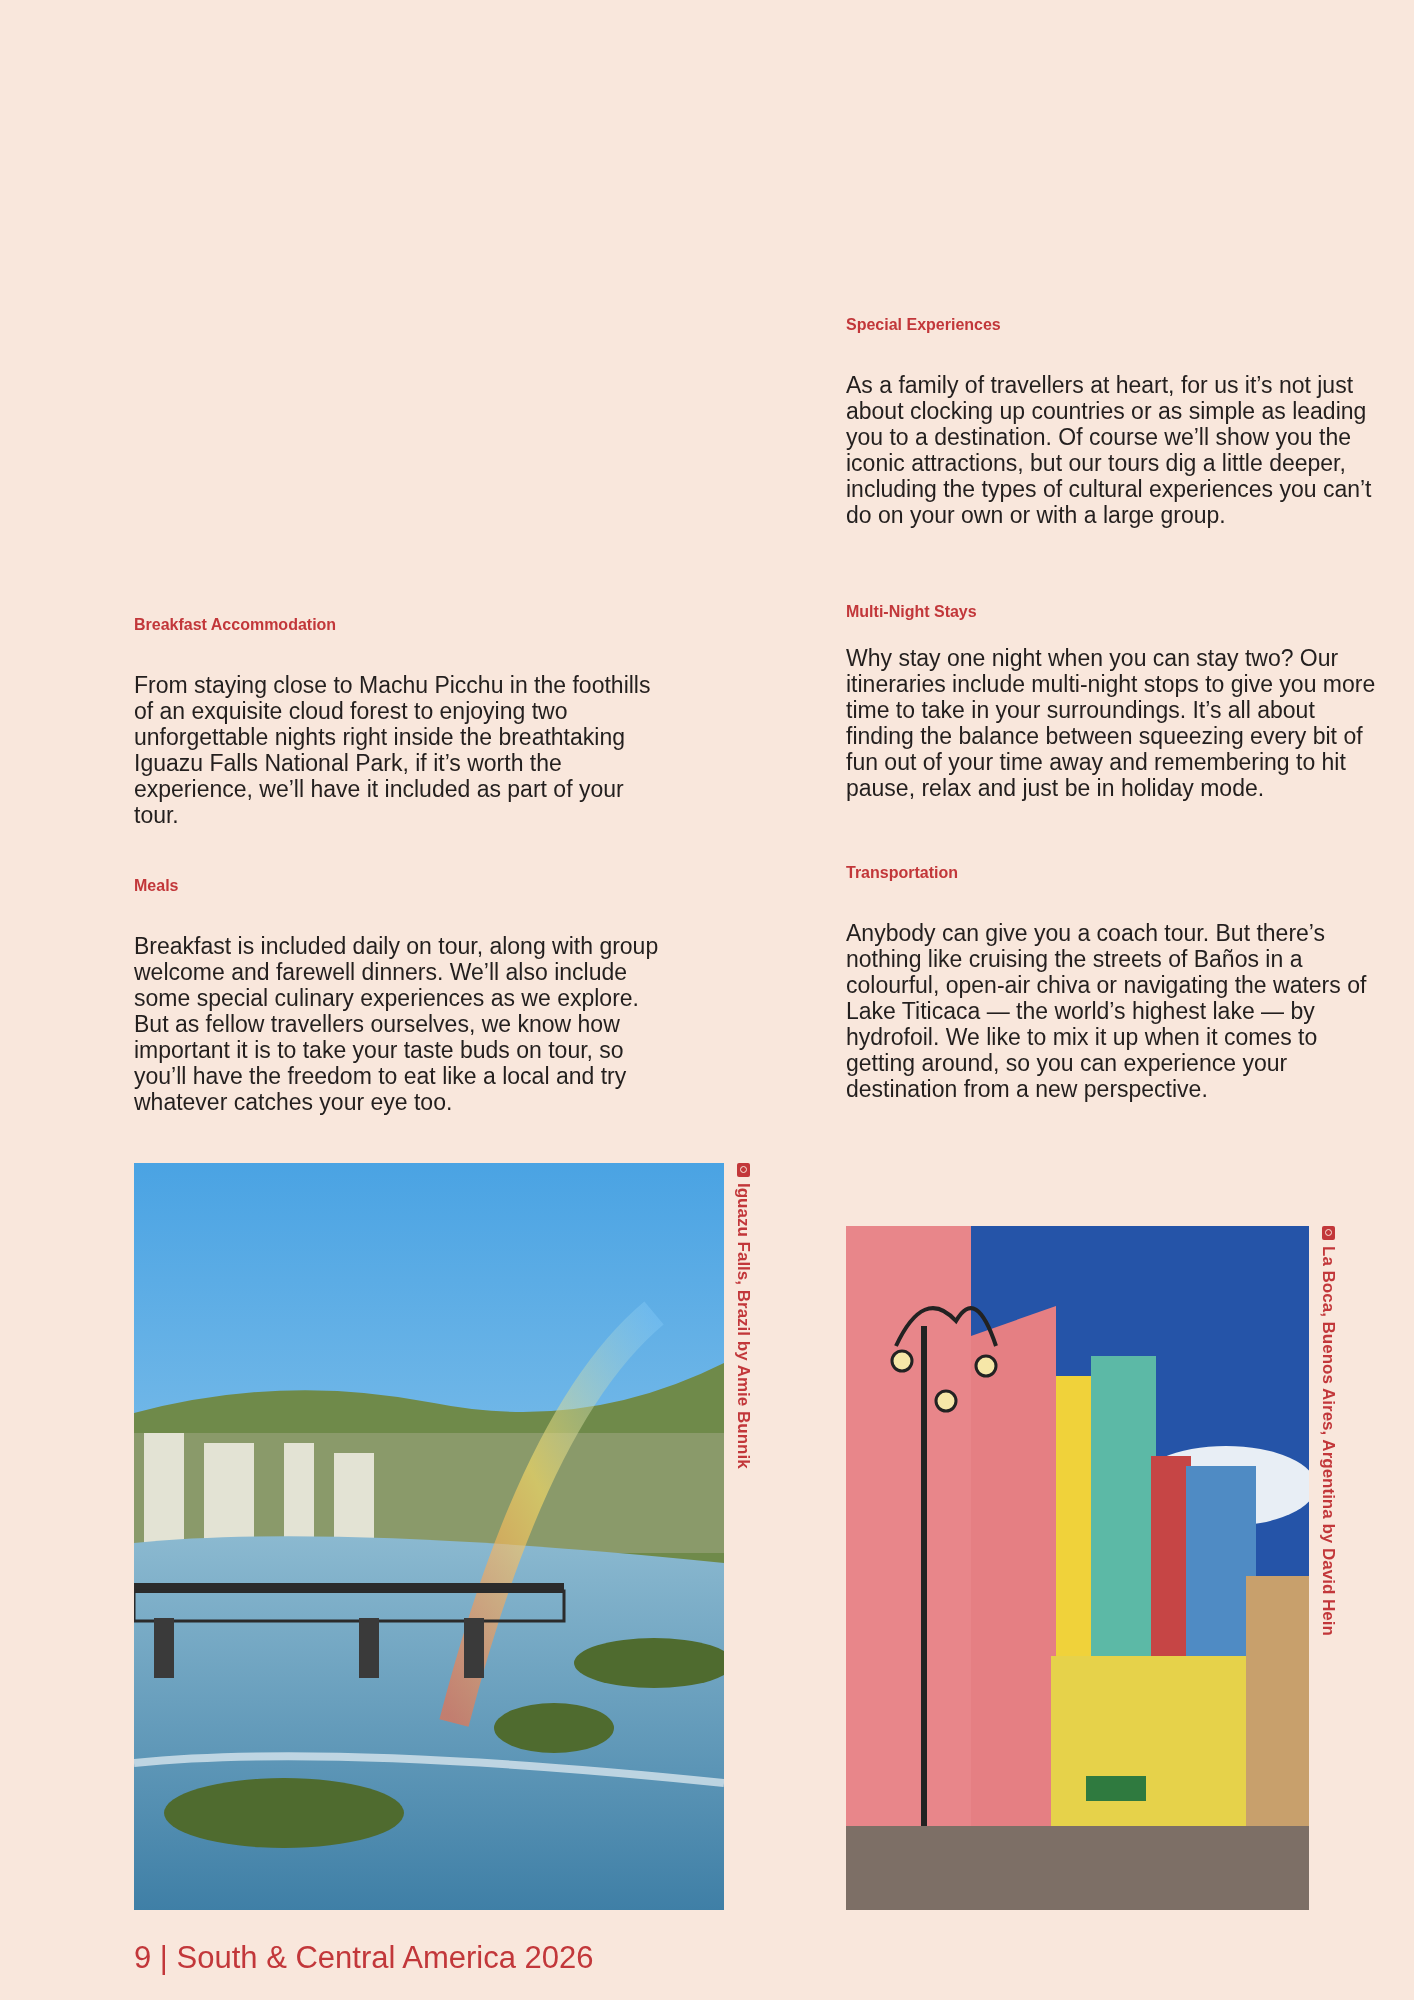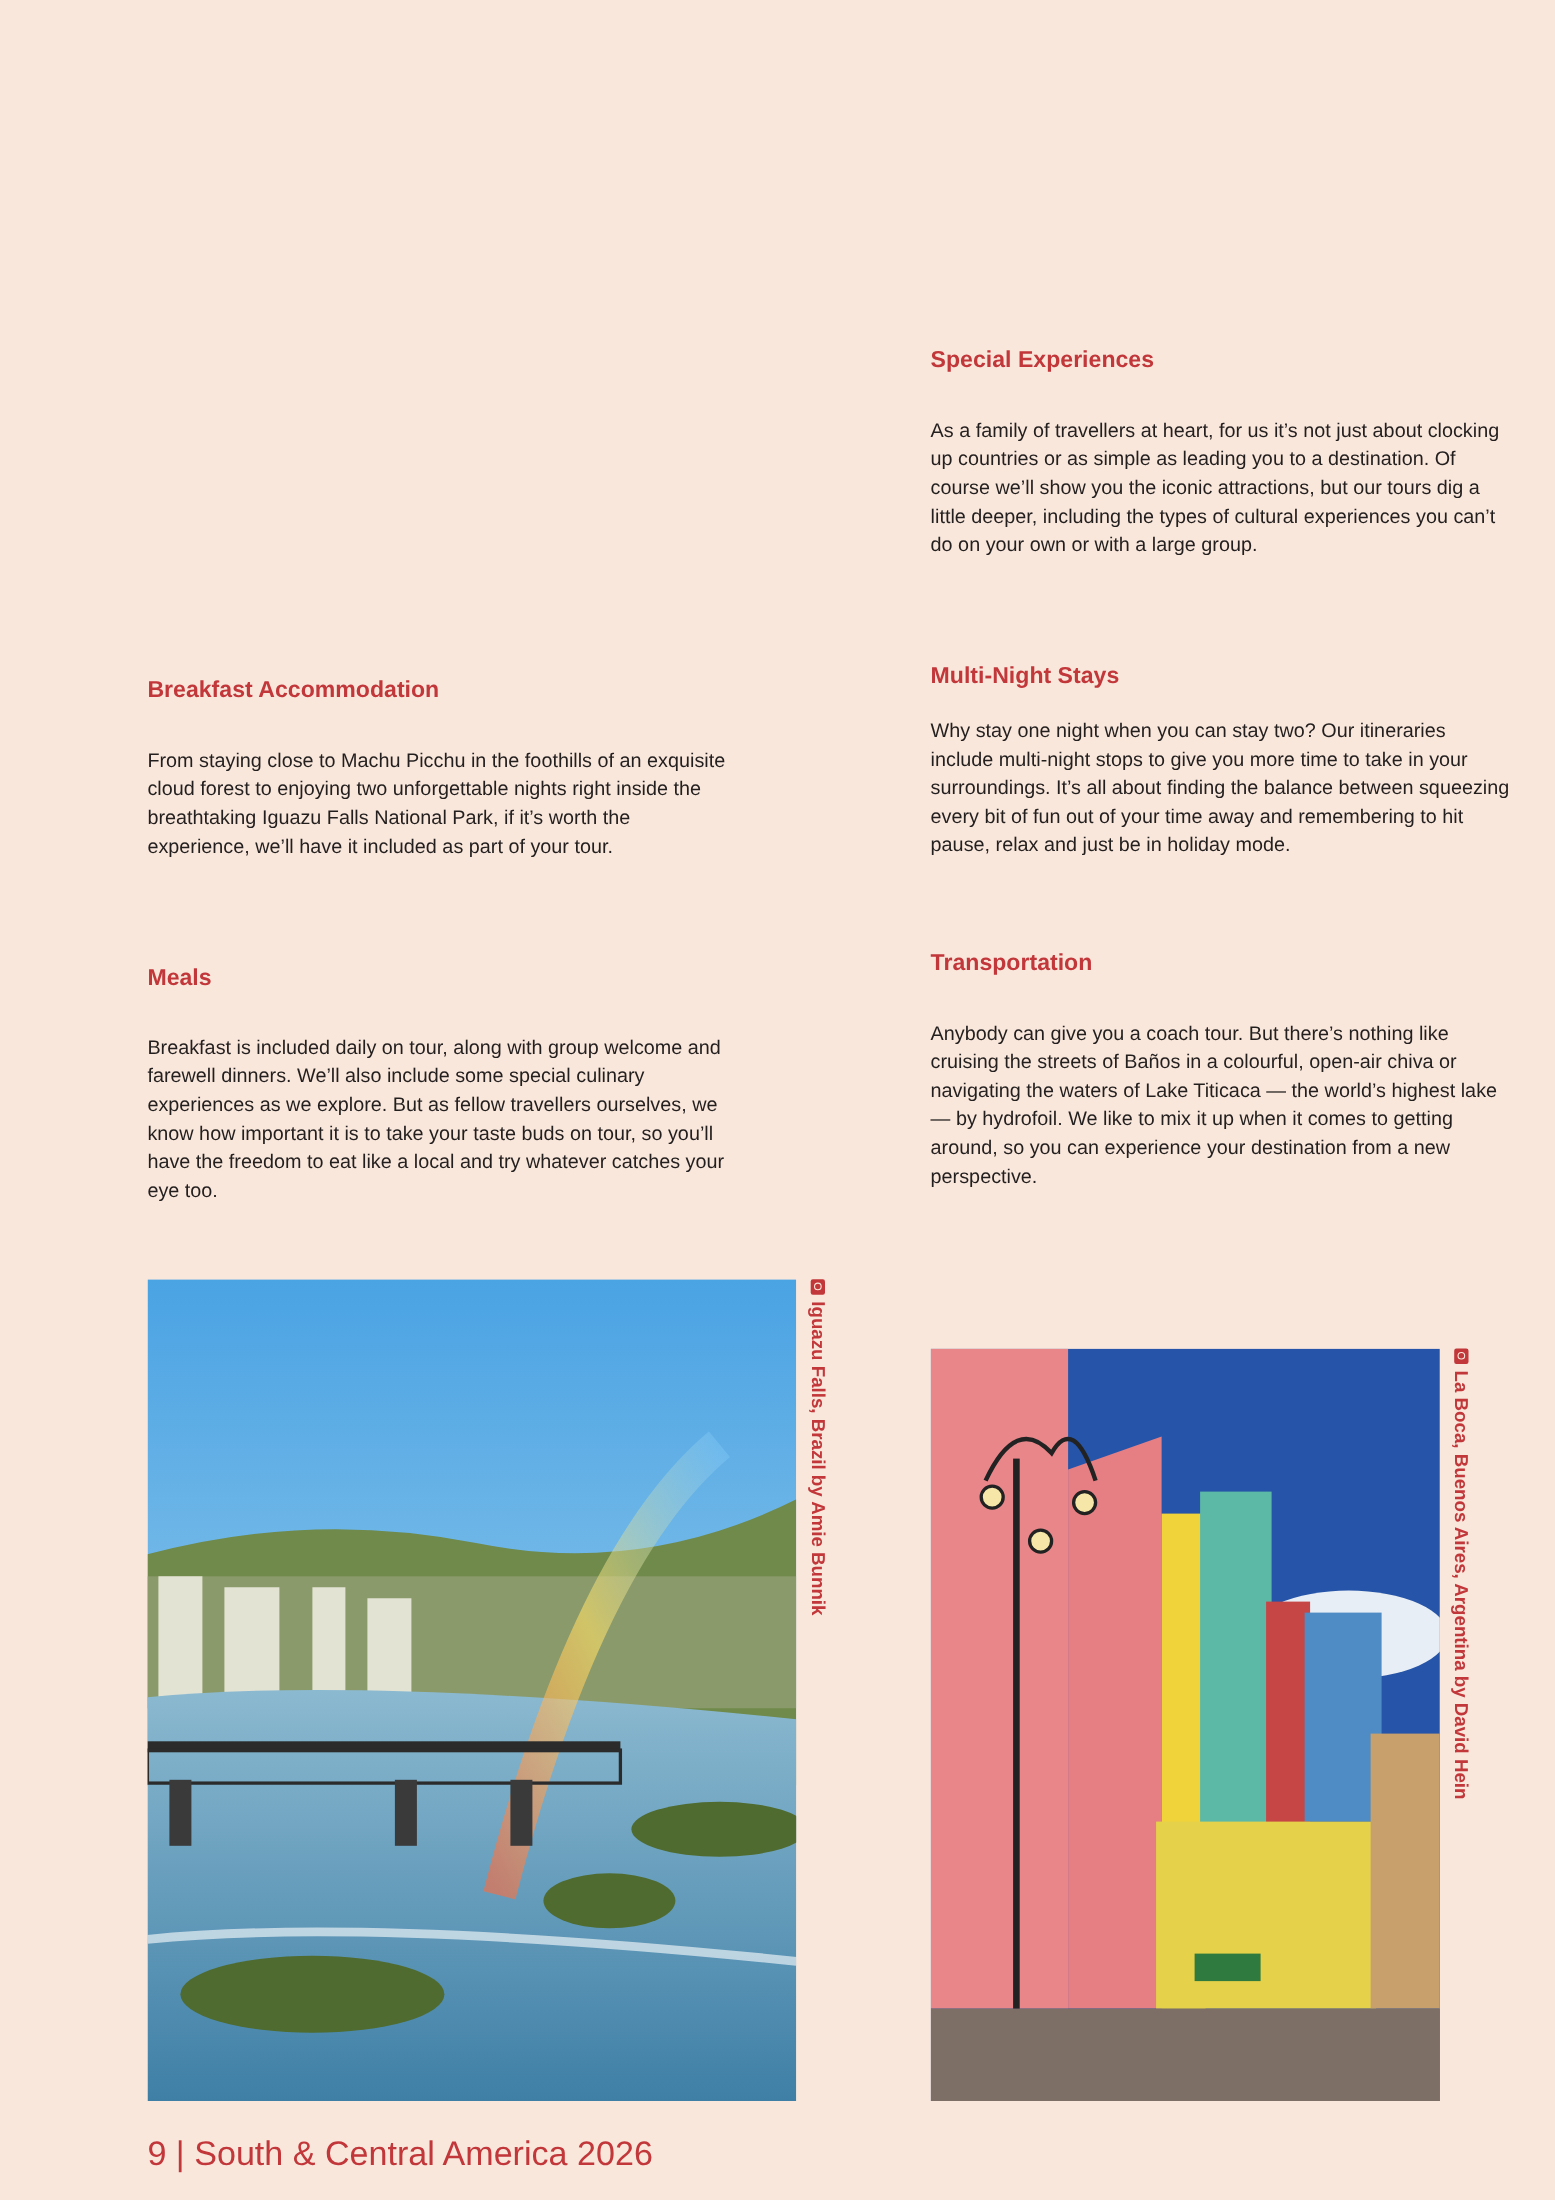--- a/index.html
+++ b/index.html
@@ -1,19 +1,19 @@
 <!DOCTYPE html>
 <html><head>
 <meta charset="utf-8">
 <style>
   html,body{margin:0;padding:0;}
   body{width:1414px;height:2000px;background:#f9e7dc;position:relative;overflow:hidden;font-family:"Liberation Sans",sans-serif;color:#222;}
   .section{position:absolute;width:530px;}
-  .heading{color:#c2373a;font-weight:bold;font-size:21px;margin:0;}
-  .body{font-size:18px;line-height:26px;margin:0;color:#231f1e;}
+  .heading{color:#c2373a;font-weight:bold;font-size:16px;margin:0;}
+  .body{font-size:23px;line-height:26px;margin:0;color:#231f1e;}
   .photo{position:absolute;overflow:hidden;}
   .caption{position:absolute;writing-mode:vertical-rl;color:#c2373a;font-weight:bold;font-size:17px;white-space:nowrap;display:flex;align-items:center;gap:6px;}
   .cam{display:inline-block;width:13px;height:14px;background:#c2373a;border-radius:2px;position:relative;}
   .cam::after{content:"";position:absolute;left:3px;top:3px;width:7px;height:7px;border:1.5px solid #f9e7dc;border-radius:50%;box-sizing:border-box;}
   .footer{position:absolute;left:134px;top:1940px;color:#c2373a;font-size:31px;}
 </style>
 </head>
 <body>
 
 <div class="section" style="left:846px;top:316px;">

